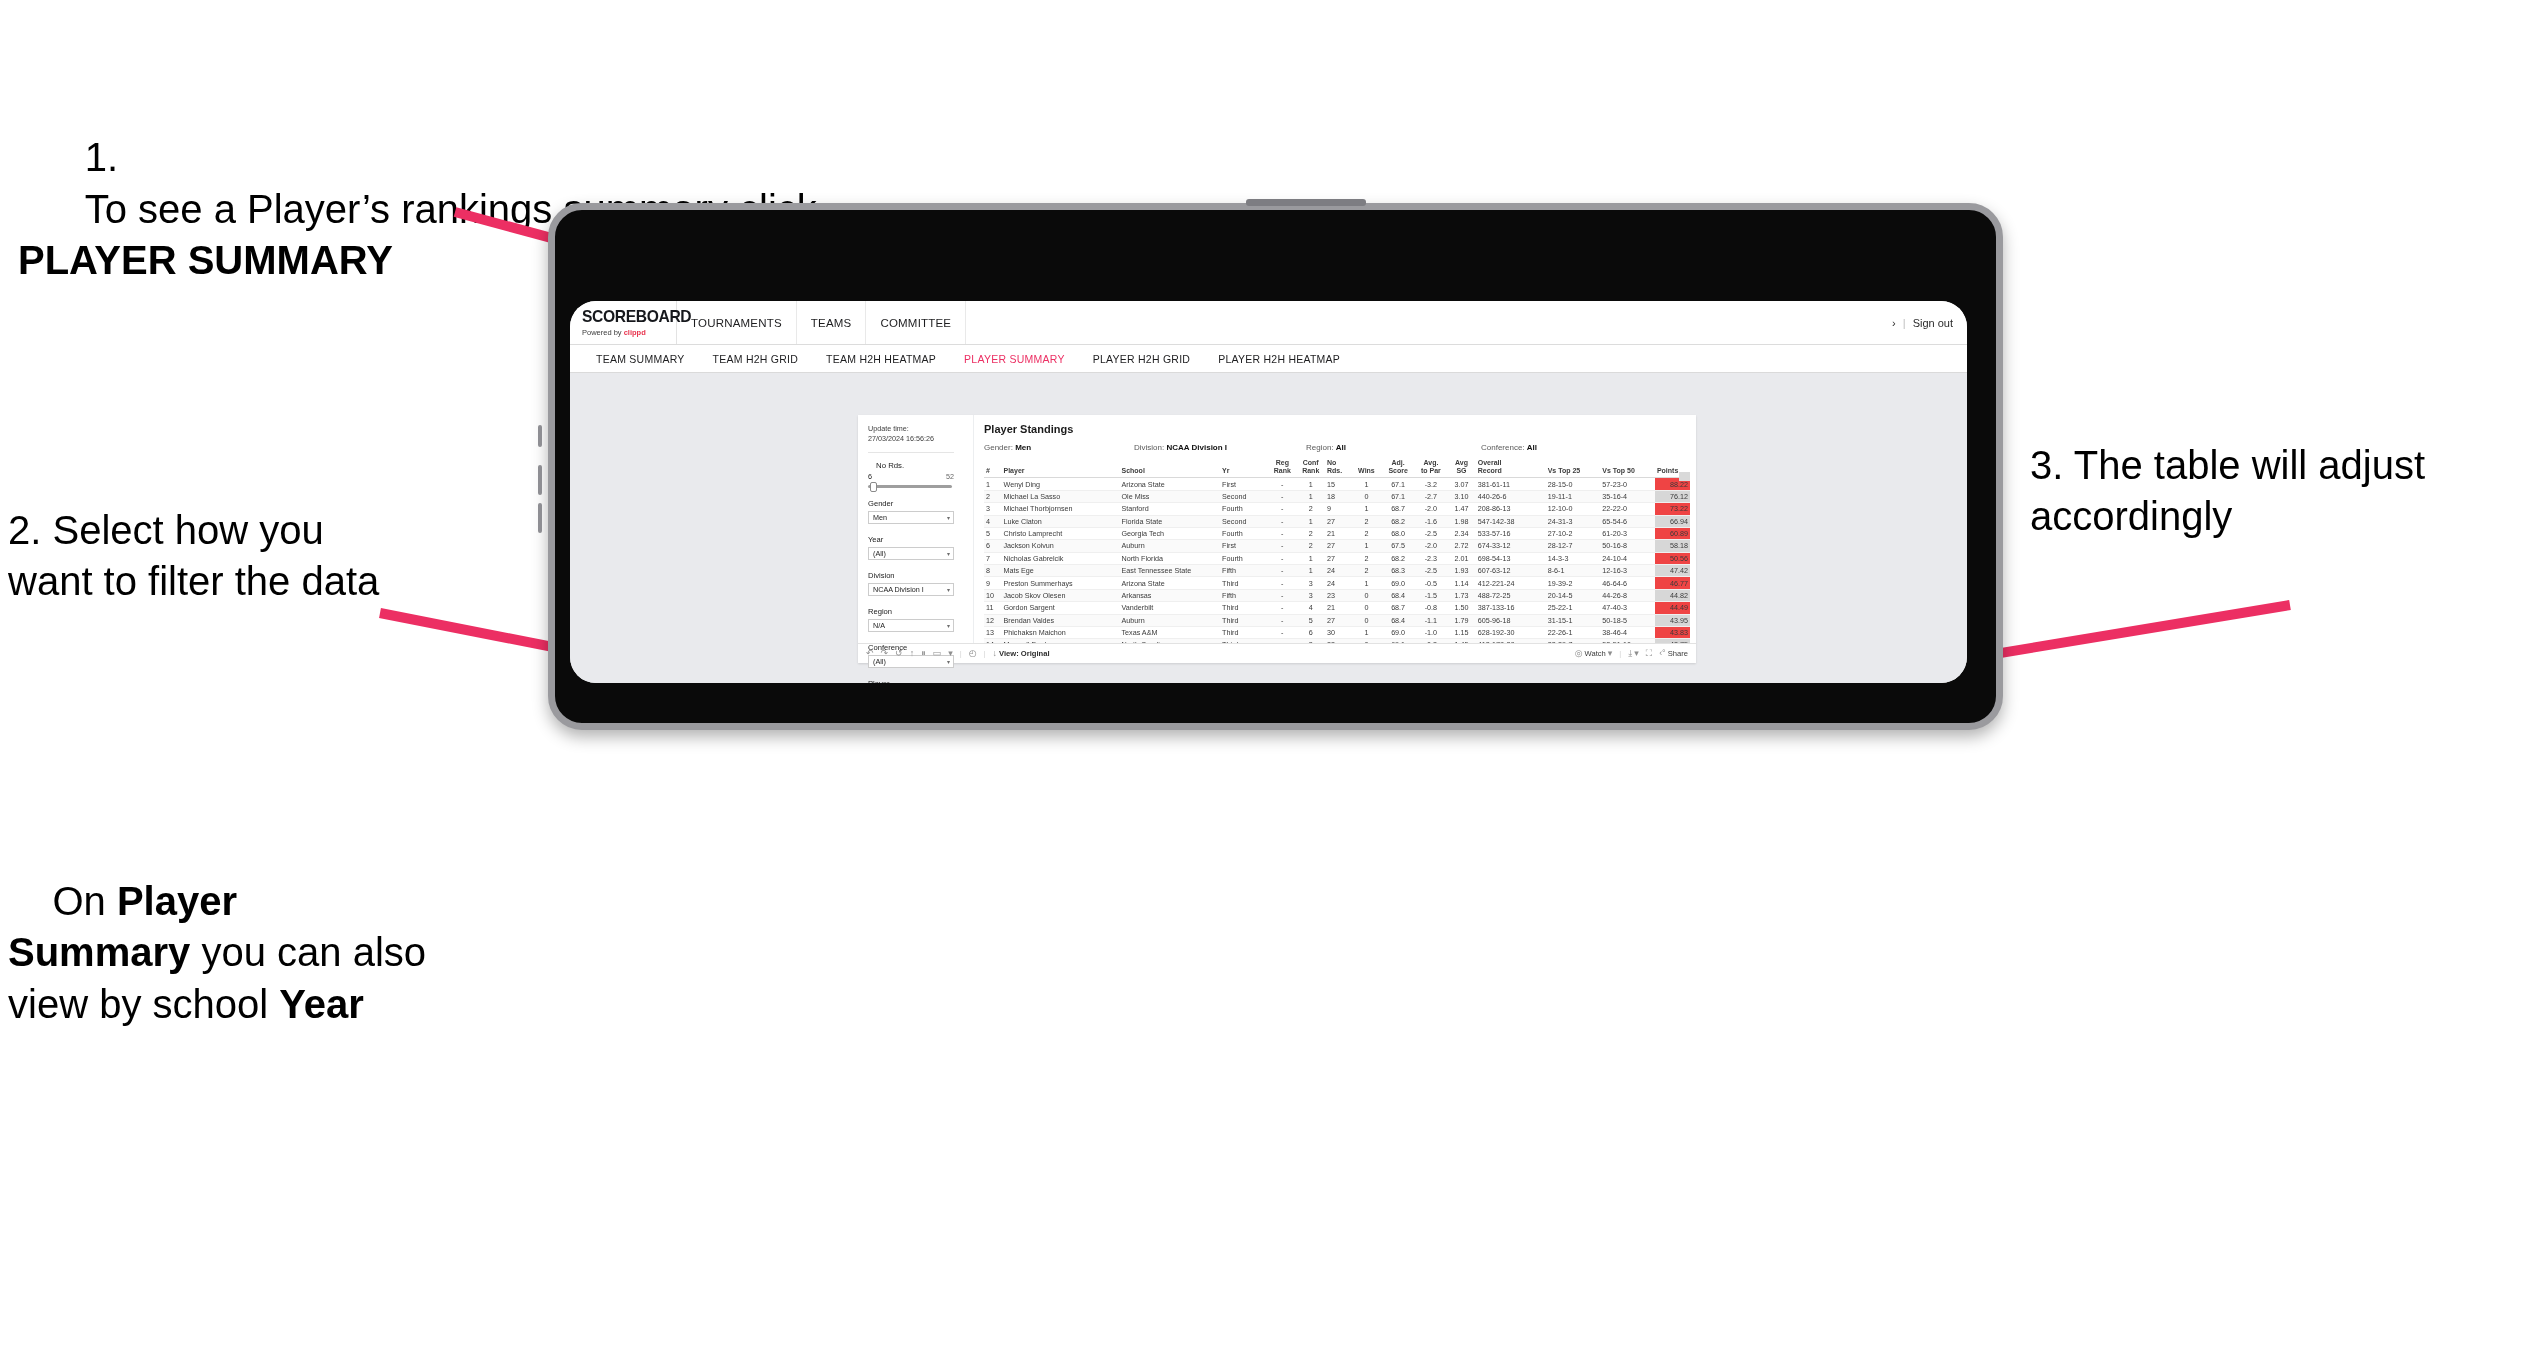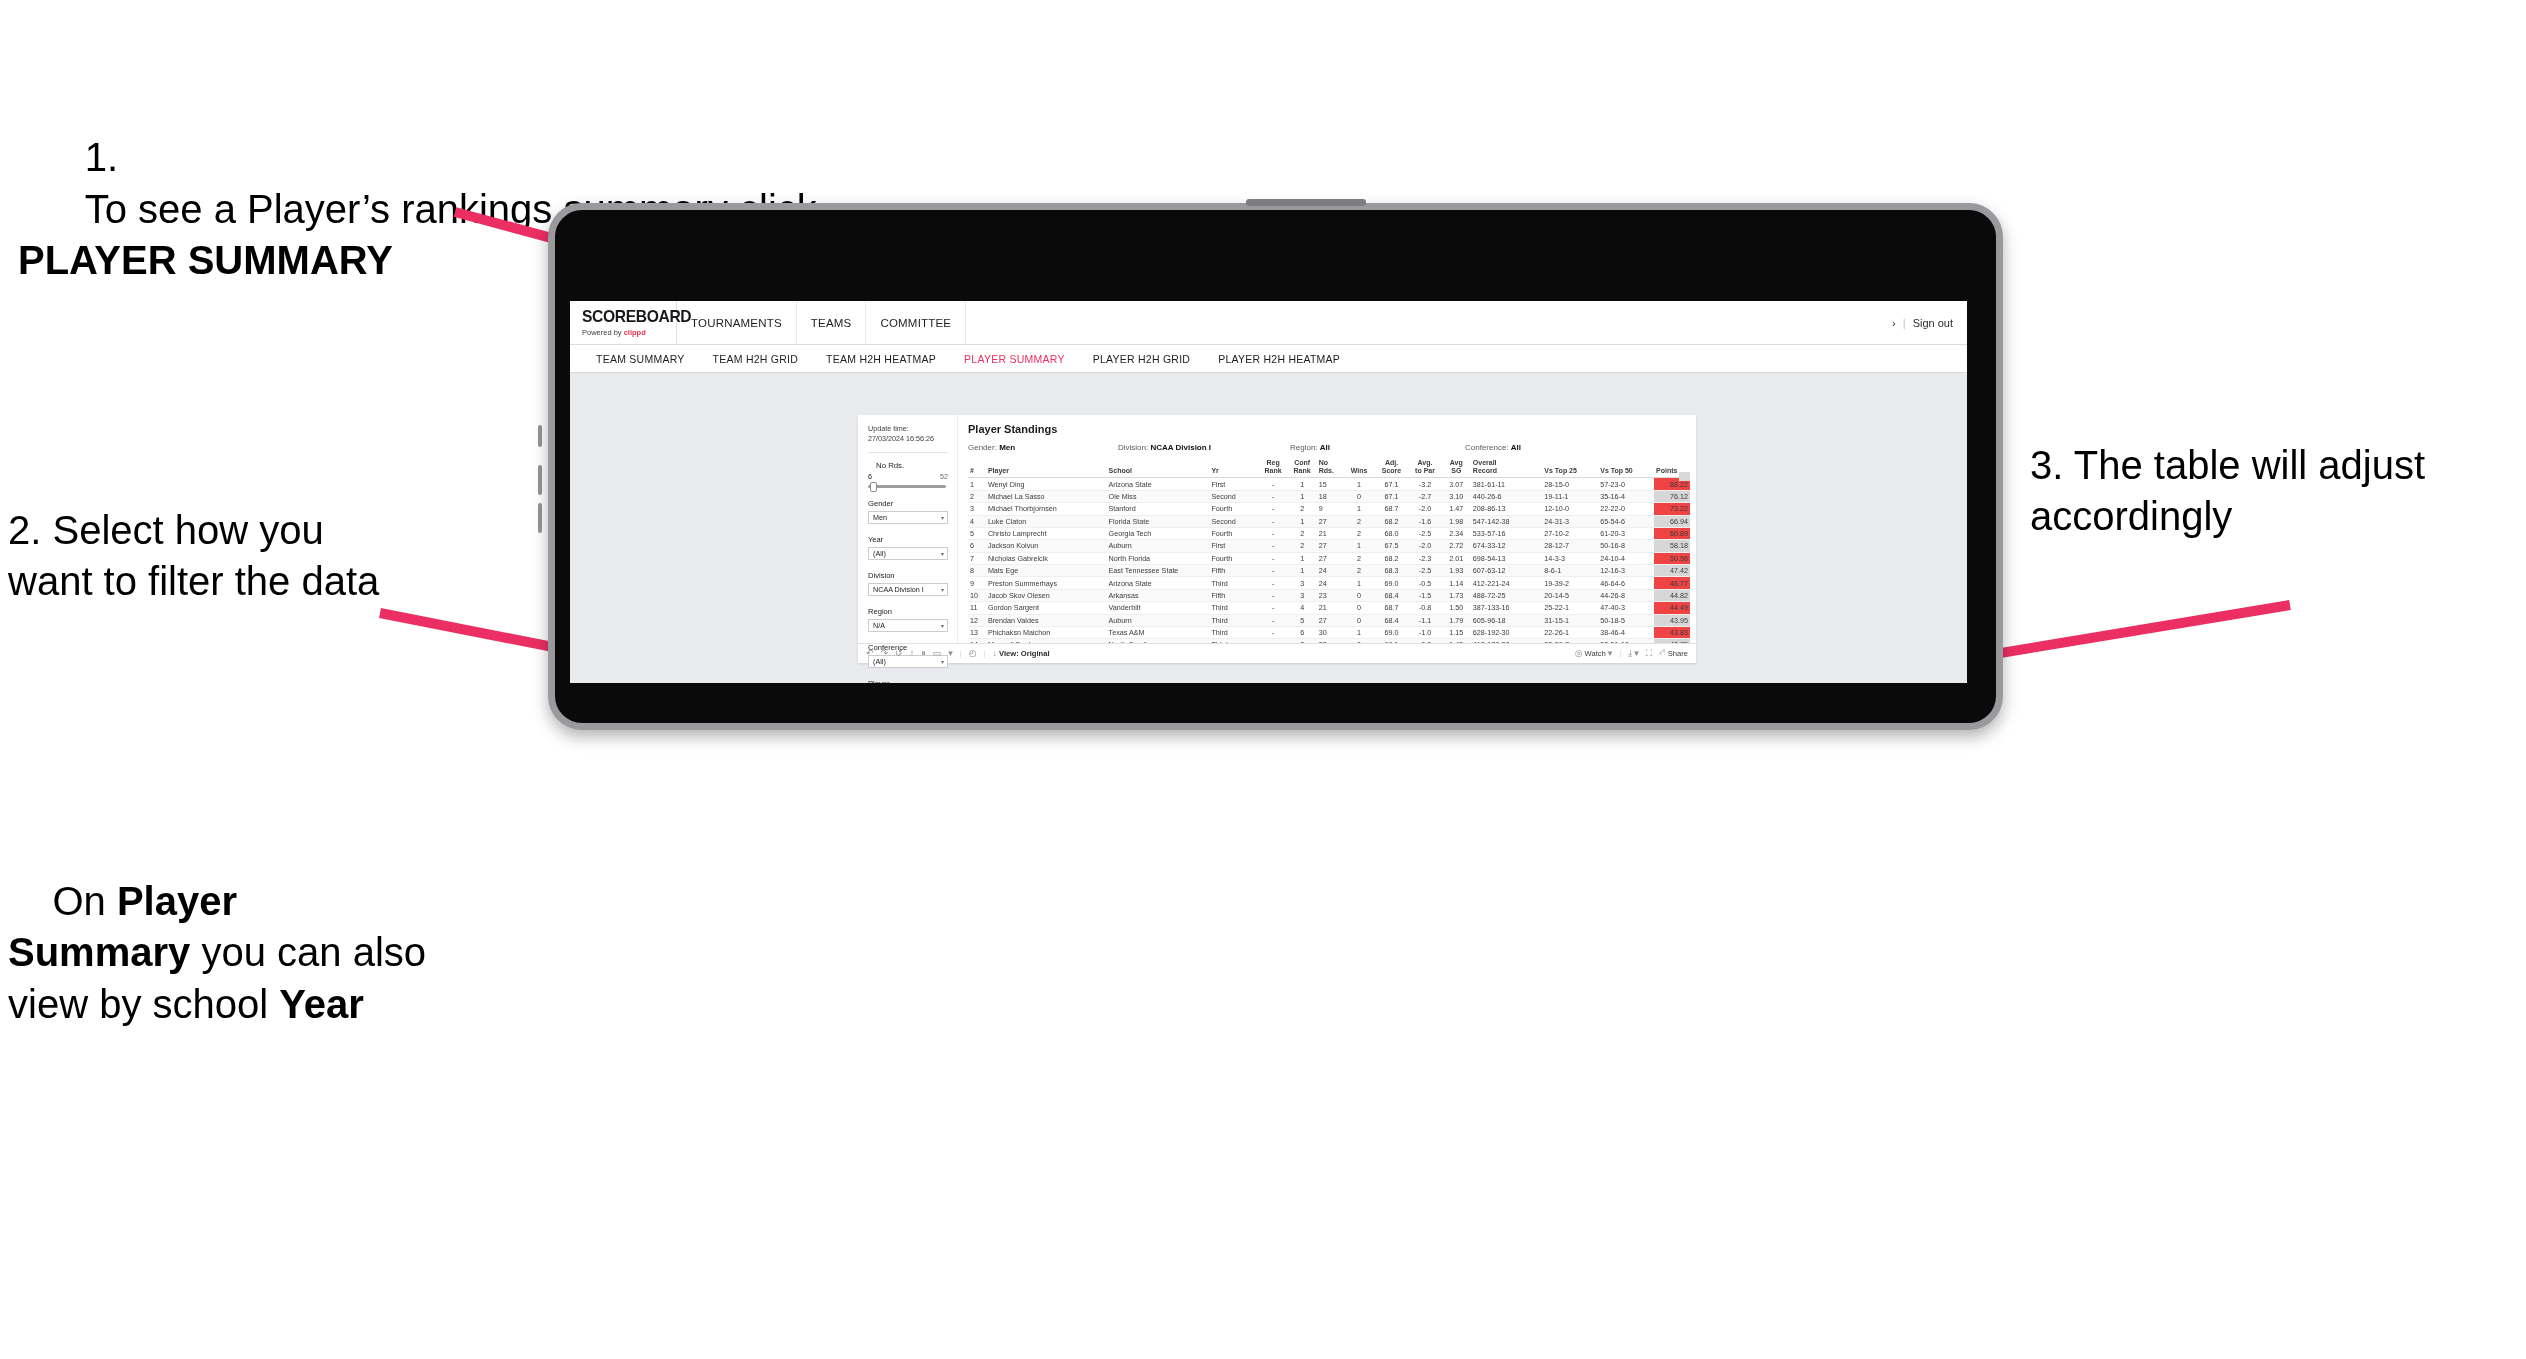--- a/index.html
+++ b/index.html
@@ -51,20 +51,21 @@
   #tablet-btn2 { position: absolute; left: -10px; top: 262px; width: 4px; height: 30px; background: #8e8e93; border-radius: 2px;}
   #tablet-btn3 { position: absolute; left: -10px; top: 300px; width: 4px; height: 30px; background: #8e8e93; border-radius: 2px;}
 
   
   #screen {
     position: absolute;
     left: 22px; top: 98px;
     width: 1397px; height: 382px;
     background: #e9eaed;
     overflow: hidden;
+    border-radius: 26px;
   }
 
   
   #topbar {
     position: relative; height: 44px; background: #ffffff;
     display: flex; align-items: stretch;
     border-bottom: 1px solid #dcdcdc;
   }
   #brand {
     width: 107px; padding-left: 12px; display: flex; flex-direction: column;
@@ -109,22 +110,22 @@
     position: absolute; left: 288px; top: 42px;
     width: 838px; height: 248px;
     background: #ffffff;
     box-shadow: 0 1px 2px rgba(0,0,0,0.12);
     display: flex; flex-direction: column;
   }
   #viz-inner { flex: 1; display: flex; min-height: 0; }
 
   
   #filters {
-    width: 100px; background: #fff; border-right: 1px solid #eceef0;
-    padding: 9px 9px 4px 10px; font-size: 7.4px; color: #2c2c2c;
+    width: 116px; background: #fff; border-right: 1px solid #eceef0;
+    padding: 9px 19px 4px 10px; font-size: 7.4px; color: #2c2c2c;
   }
   #update-label { color: #3d3d3d; font-size: 7.2px; line-height: 1.35; }
   #filters hr { border: 0; border-top: 1px solid #e5e5e5; margin: 9px 0 8px 0; }
   .fgroup { margin-bottom: 11px; }
   .fgroup-label { font-size: 7.6px; color: #1b1b1b; margin-bottom: 3px; }
   .fselect {
     border: 1px solid #cccccc; background: #fff; height: 13px;
     display: flex; align-items: center; justify-content: space-between;
     padding: 0 3px 0 4px; font-size: 7.2px; color: #222; cursor: pointer;
   }

